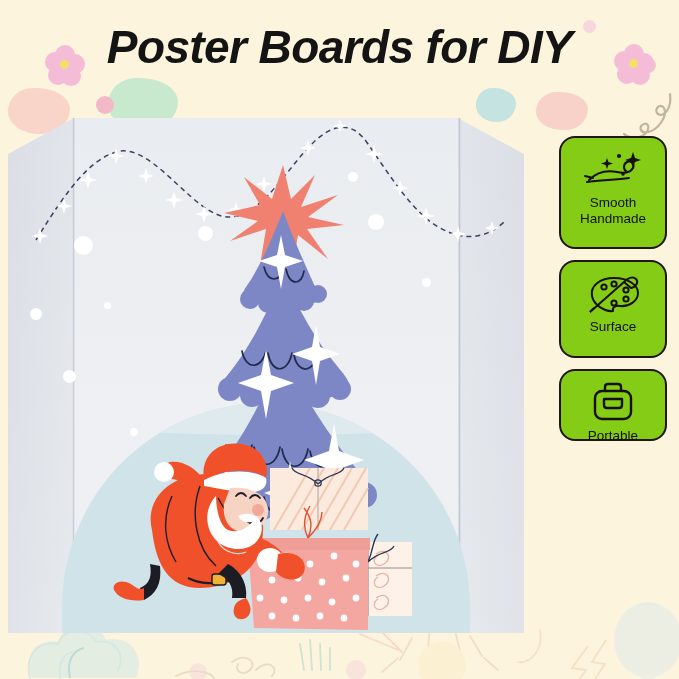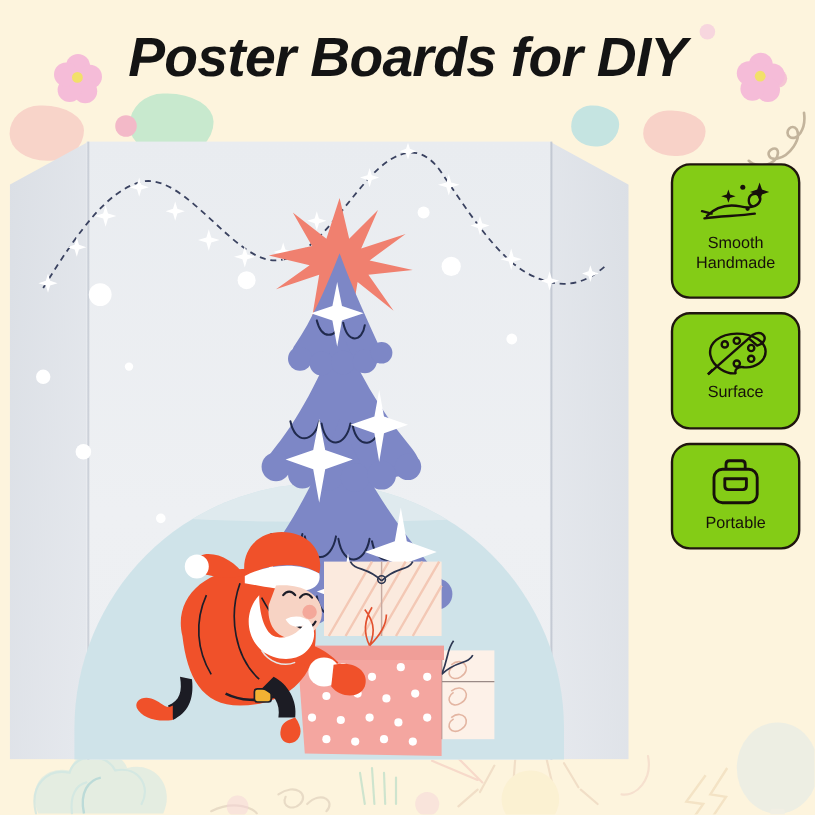--- a/index.html
+++ b/index.html
@@ -65,21 +65,21 @@
     margin-bottom:11px;
     padding:9px 4px 8px;
     text-align:center;
     position:relative;
   }
   .badge .ico{height:44px;display:flex;align-items:center;justify-content:center;}
   .badge .lbl{font-size:13.5px;line-height:16px;color:#16100a;margin-top:4px;}
   #badge-smooth{height:113px;}
   #badge-handmade{height:98px;}
   #badge-light{height:98px;}
-  #badge-portable{height:89px;}
+  #badge-portable{height:72px;}
 </style>
 </head>
 <body>
 
 <div id="stage">
 
   <div>
     <div class="scribble" style="left:8px;top:88px;width:62px;height:46px;background:#f8cfc6;opacity:.85;"></div>
     <div class="scribble" style="left:108px;top:78px;width:70px;height:52px;background:#c3e8cd;opacity:.9;"></div>
     <div class="scribble" style="left:96px;top:96px;width:18px;height:18px;border-radius:50%;background:#f3b9c8;"></div>

